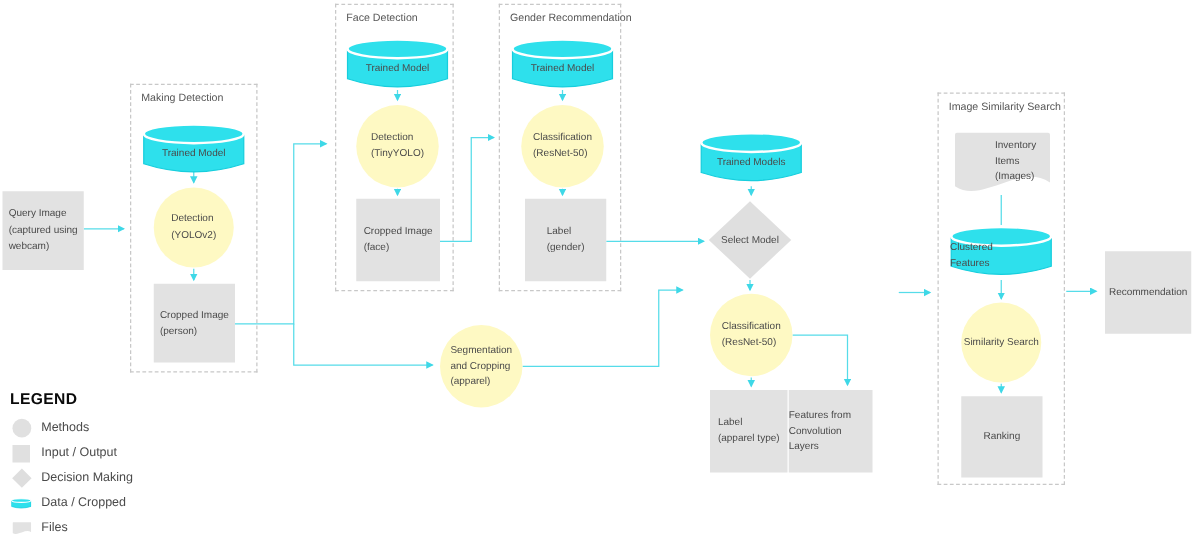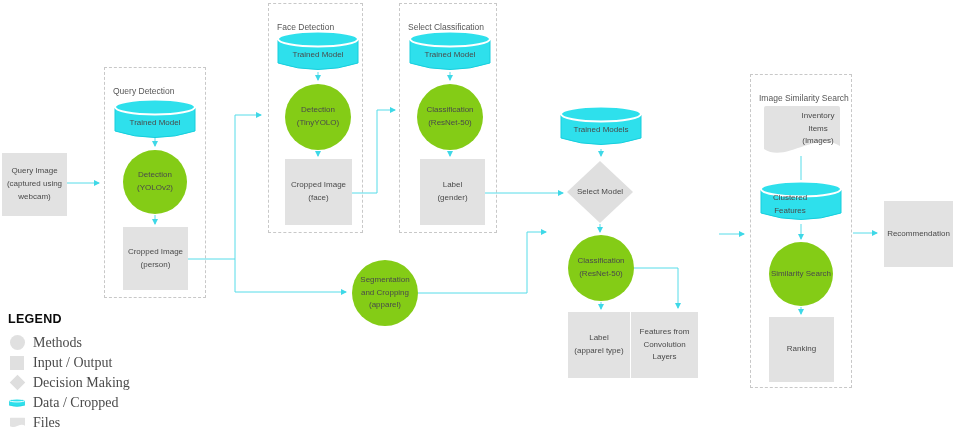--- a/index.html
+++ b/index.html
@@ -4,56 +4,56 @@
 <style>
   html,body{margin:0;padding:0;background:#ffffff;}
   .canvas{
     position:relative;width:954px;height:442px;overflow:hidden;
     font-family:"Liberation Sans", sans-serif;color:#4a4a4a;background:#ffffff;
   }
   .group{
     position:absolute;border:1px dashed #c8c8c8;box-sizing:border-box;background:transparent;
   }
   .group-title{
-    position:absolute;top:18px;left:8px;font-size:8.5px;color:#565656;white-space:nowrap;
+    position:absolute;top:5px;left:8px;font-size:8.5px;color:#565656;white-space:nowrap;
   }
   .node{position:absolute;box-sizing:border-box;}
   .io{background:#e2e2e2;}
-  .method{background:#84cc16;border-radius:50%;text-decoration:underline;}
+  .method{background:#fef9c3;border-radius:50%;text-decoration:underline;}
   .lbl{
     position:absolute;inset:0;display:flex;align-items:center;justify-content:center;
-    text-align:center;font-size:8px;line-height:1.6;color:#4a4a4a;white-space:pre-line;
+    font-size:8px;line-height:1.6;color:#4a4a4a;white-space:pre-line;
   }
   .cyl-lbl{top:6px;}
   .doc-lbl{top:-6px;margin-left:32px;}
   .conn-layer{position:absolute;left:0;top:0;pointer-events:none;}
   .conn{fill:none;stroke:#56dce9;stroke-width:1;}
   
   .legend{position:absolute;left:8px;top:312px;}
   .legend-title{font-size:12.5px;font-weight:bold;color:#0a0a0a;letter-spacing:0.3px;margin-bottom:9px;}
   .legend-row{display:flex;align-items:center;height:15px;margin-bottom:5px;}
   .legend-icon{width:18px;display:flex;align-items:center;justify-content:center;}
-  .legend-label{font-size:14px;color:#4a4a4a;margin-left:7px;white-space:nowrap;font-family:Liberation Serif, serif;}
+  .legend-label{font-size:10px;color:#4a4a4a;margin-left:7px;white-space:nowrap;}
   .li-circle{width:15px;height:15px;border-radius:50%;background:#e0e0e0;}
   .li-square{width:14px;height:14px;background:#e0e0e0;}
   .li-diamond{width:11px;height:11px;background:#dedede;transform:rotate(45deg);}
 </style>
 </head>
 <body>
 
 <div class="canvas">
 
   <div class="group" style="left:104px;top:67px;width:102px;height:231px">
-    <div class="group-title">Query Detection</div>
+    <div class="group-title">Making Detection</div>
   </div>
   <div class="group" style="left:268px;top:3px;width:95px;height:230px">
     <div class="group-title">Face Detection</div>
   </div>
   <div class="group" style="left:399px;top:3px;width:98px;height:230px">
-    <div class="group-title">Select Classification</div>
+    <div class="group-title">Gender Recommendation</div>
   </div>
   <div class="group" style="left:750px;top:74px;width:102px;height:314px">
     <div class="group-title">Image Similarity Search</div>
   </div>
 
   <svg class="conn-layer" width="954" height="442" viewBox="0 0 954 442">
     <defs>
       <marker id="arr" markerUnits="userSpaceOnUse" markerWidth="7" markerHeight="7" refX="5" refY="3" orient="auto">
         <path d="M0,0 L6,3 L0,6 Z" fill="#3ed8e7"></path>
       </marker>

